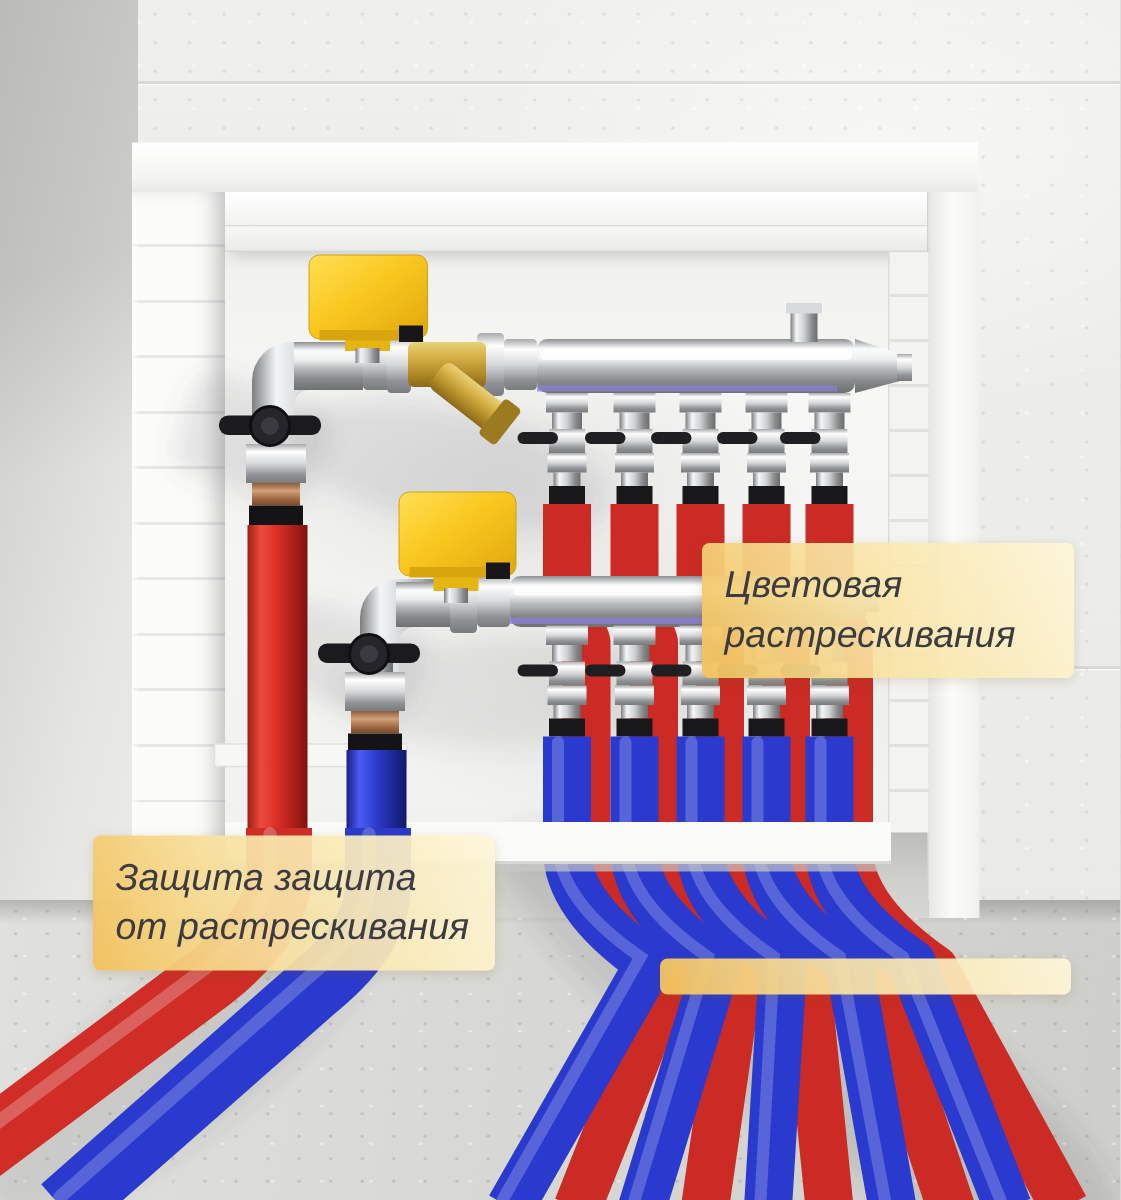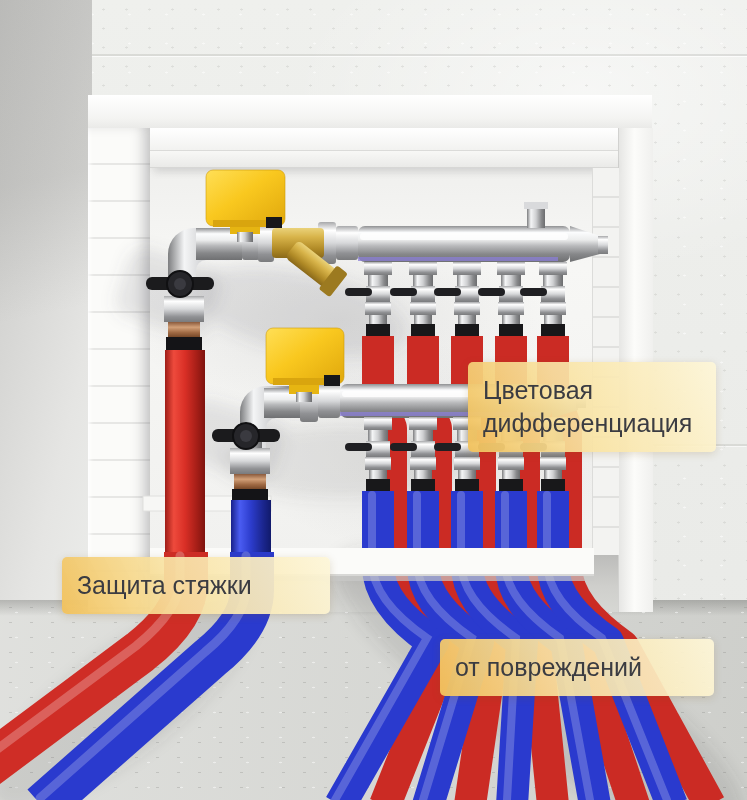--- a/index.html
+++ b/index.html
@@ -50,21 +50,21 @@
     background:repeating-linear-gradient(180deg,#f3f3f1 0 28px,#e1e1df 28px 30px);
     border-left:1px solid #dcdcda;}
   .cab-gap{position:absolute;left:62px;top:460px;width:468px;height:57px;
     background:linear-gradient(180deg,#bcbcba,#cfcfcc 55%,#d6d7d3);}
   svg.pipes{position:absolute;left:0;top:0;}
   
   .callout{position:absolute;border-radius:5px;padding:12px 15px;
     background:linear-gradient(64deg, rgba(241,193,92,.96) 0%, rgba(248,226,162,.93) 42%, rgba(253,246,216,.93) 100%);
     box-shadow:0 2px 8px rgba(120,90,20,.18);
     font-weight:500;font-size:25px;line-height:1.32;color:#3b3c42;}
-  .callout .ln{white-space:nowrap;}
+  .callout .ln{white-space:nowrap;font-style:italic;}
   .c1{left:468px;top:362px;width:218px;}
   .c2{left:62px;top:557px;width:238px;}
   .c3{left:440px;top:639px;width:244px;}
 </style>
 </head>
 <body>
 
 <div class="scene">
   <div class="wall"></div>
   <div class="seam-top"></div>
@@ -284,21 +284,21 @@
     <g fill="none" stroke-linejoin="round">
       <path d="M186,552 L186,582 Q186,616 140,652 L-18,770" stroke="#cf2d26" stroke-width="44"></path>
       <path d="M180,556 L180,580 Q180,610 136,646 L-20,762" stroke="#ffffff" stroke-opacity=".25" stroke-width="9" stroke-linecap="round"></path>
       <path d="M252,552 L252,590 Q252,624 210,658 L42,806" stroke="#2a3ace" stroke-width="44"></path>
       <path d="M246,556 L246,588 Q246,618 205,652 L40,798" stroke="#ffffff" stroke-opacity=".22" stroke-width="9" stroke-linecap="round"></path>
     </g>
   </svg>
 
   <div class="callout c1">
     <div class="ln">Цветовая</div>
-    <div class="ln">дифференциация</div>
+    <div class="ln">растрескивания</div>
   </div>
   <div class="callout c2">
-    <div class="ln">Защита стяжки</div>
+    <div class="ln">Защита защита</div>
+    <div class="ln">от растрескивания</div>
   </div>
   <div class="callout c3">
-    <div class="ln">от повреждений</div>
   </div>
 </div>
 
 </body></html>

